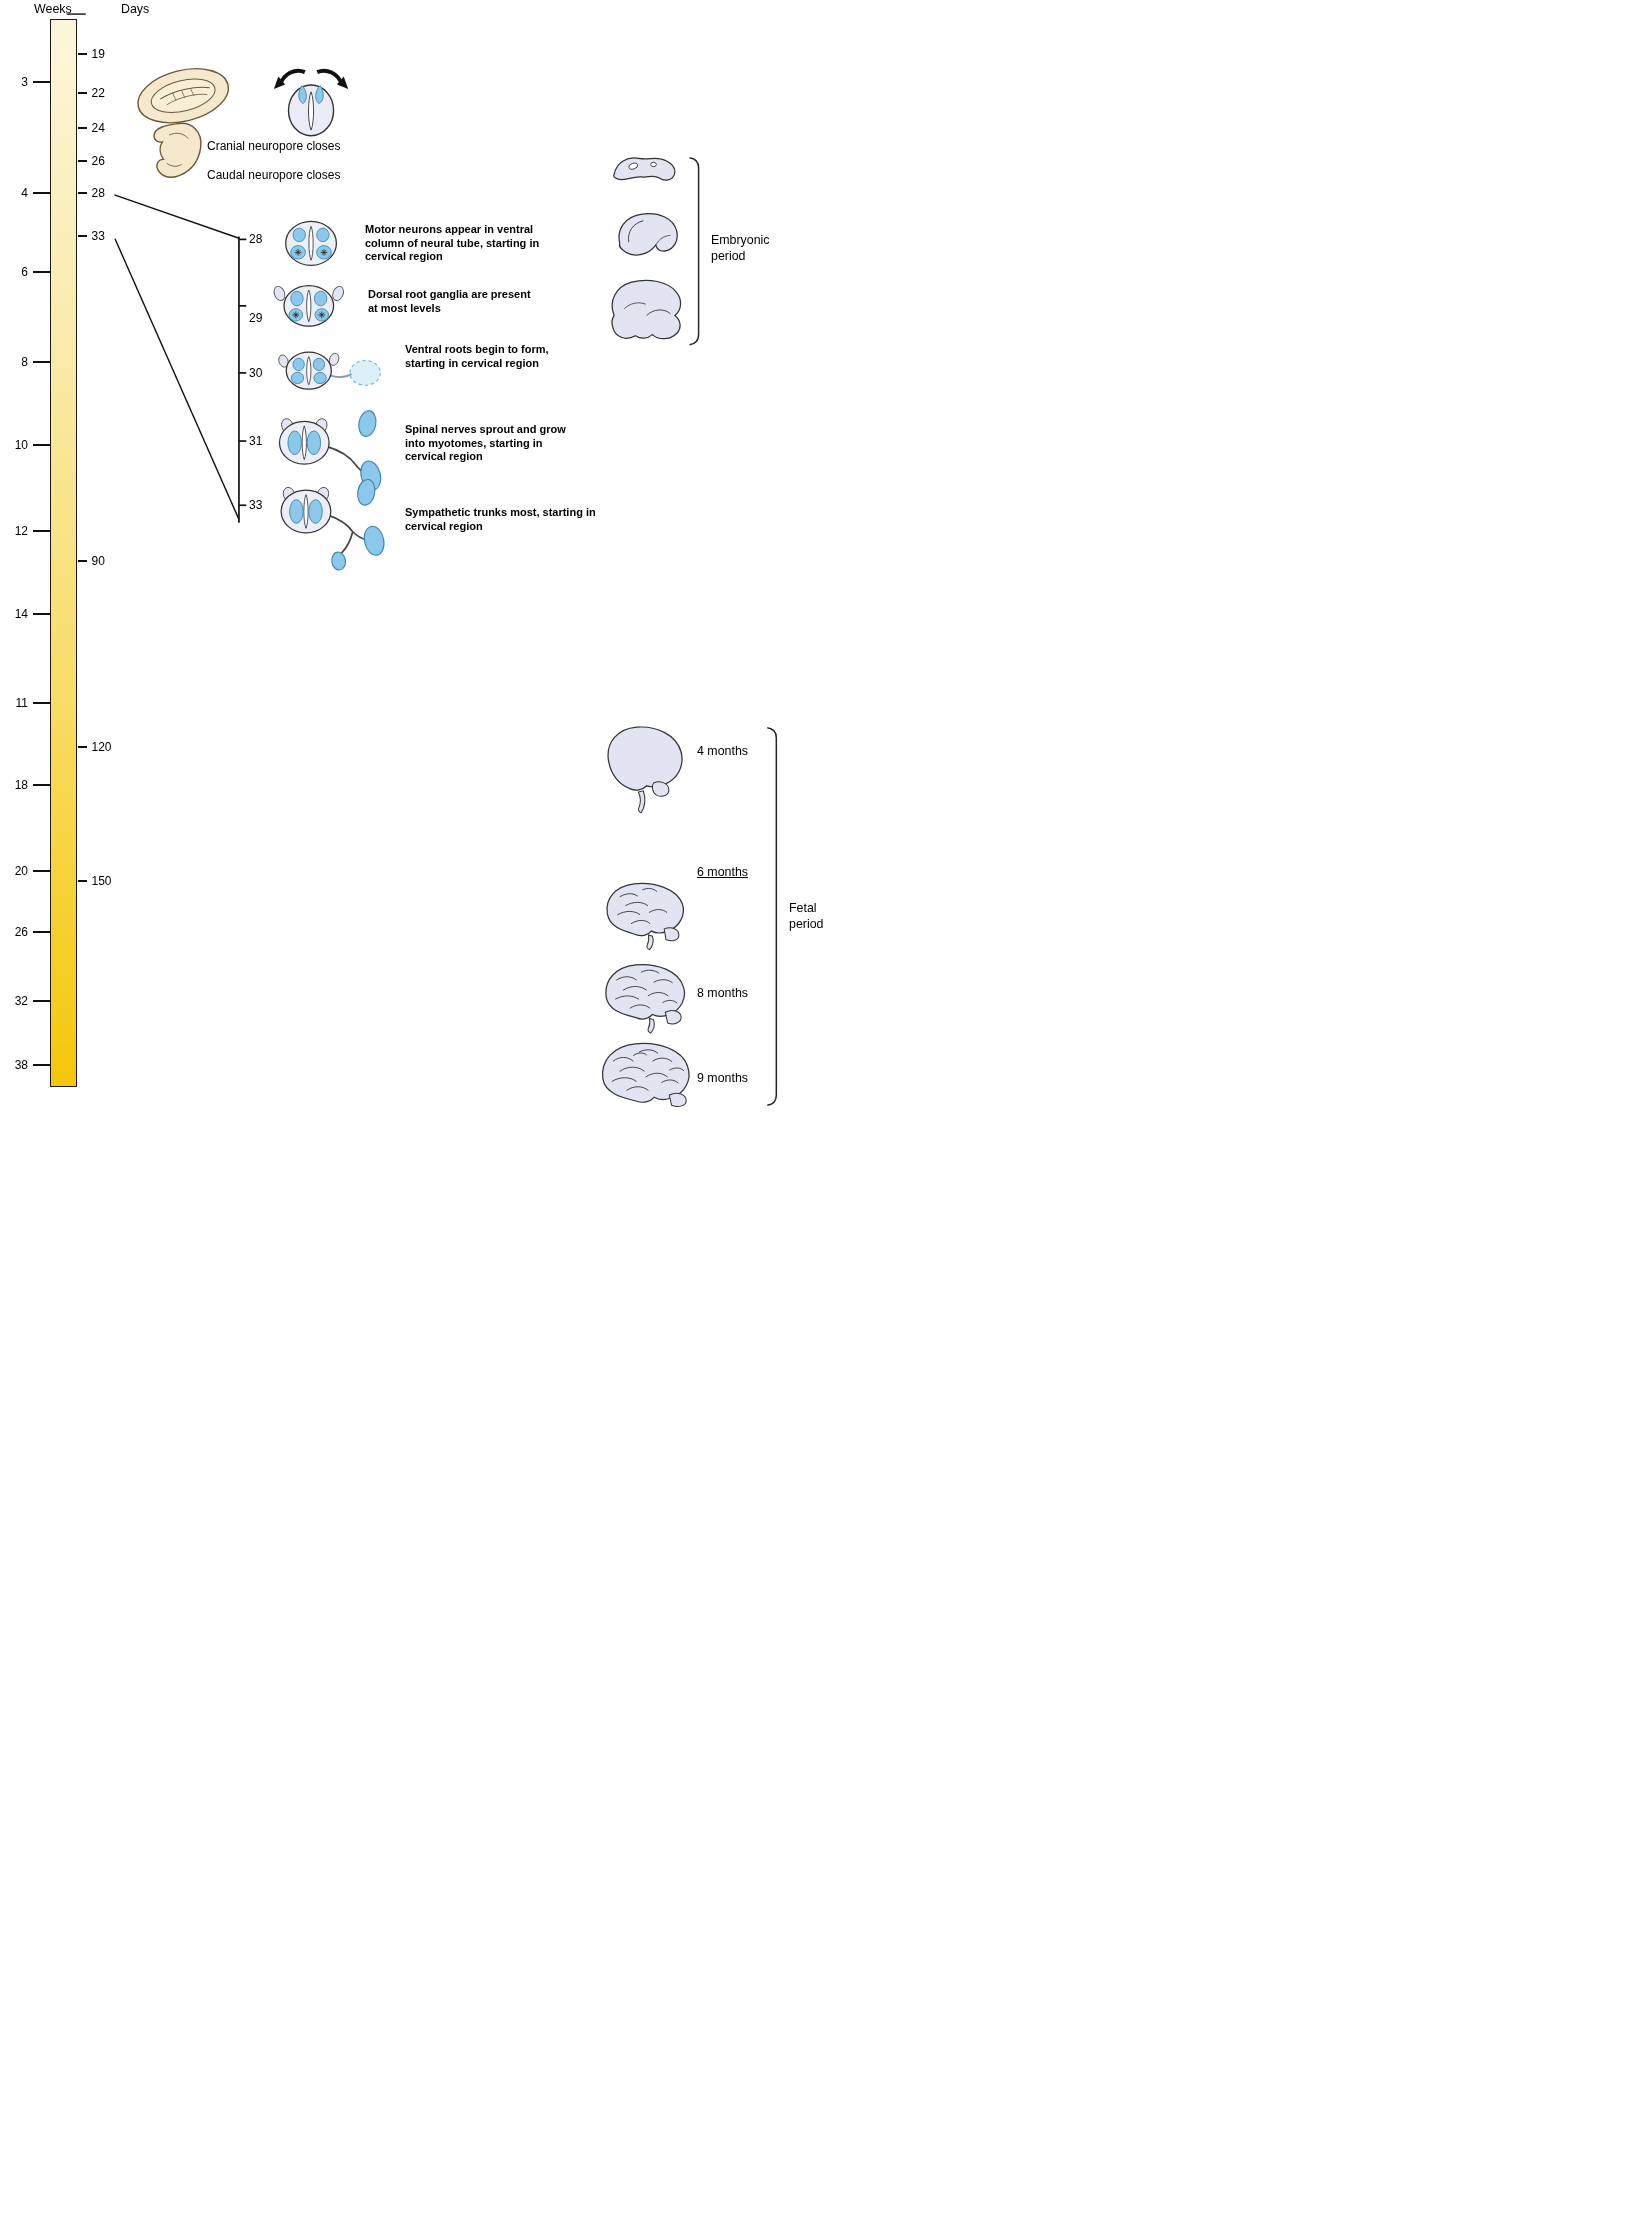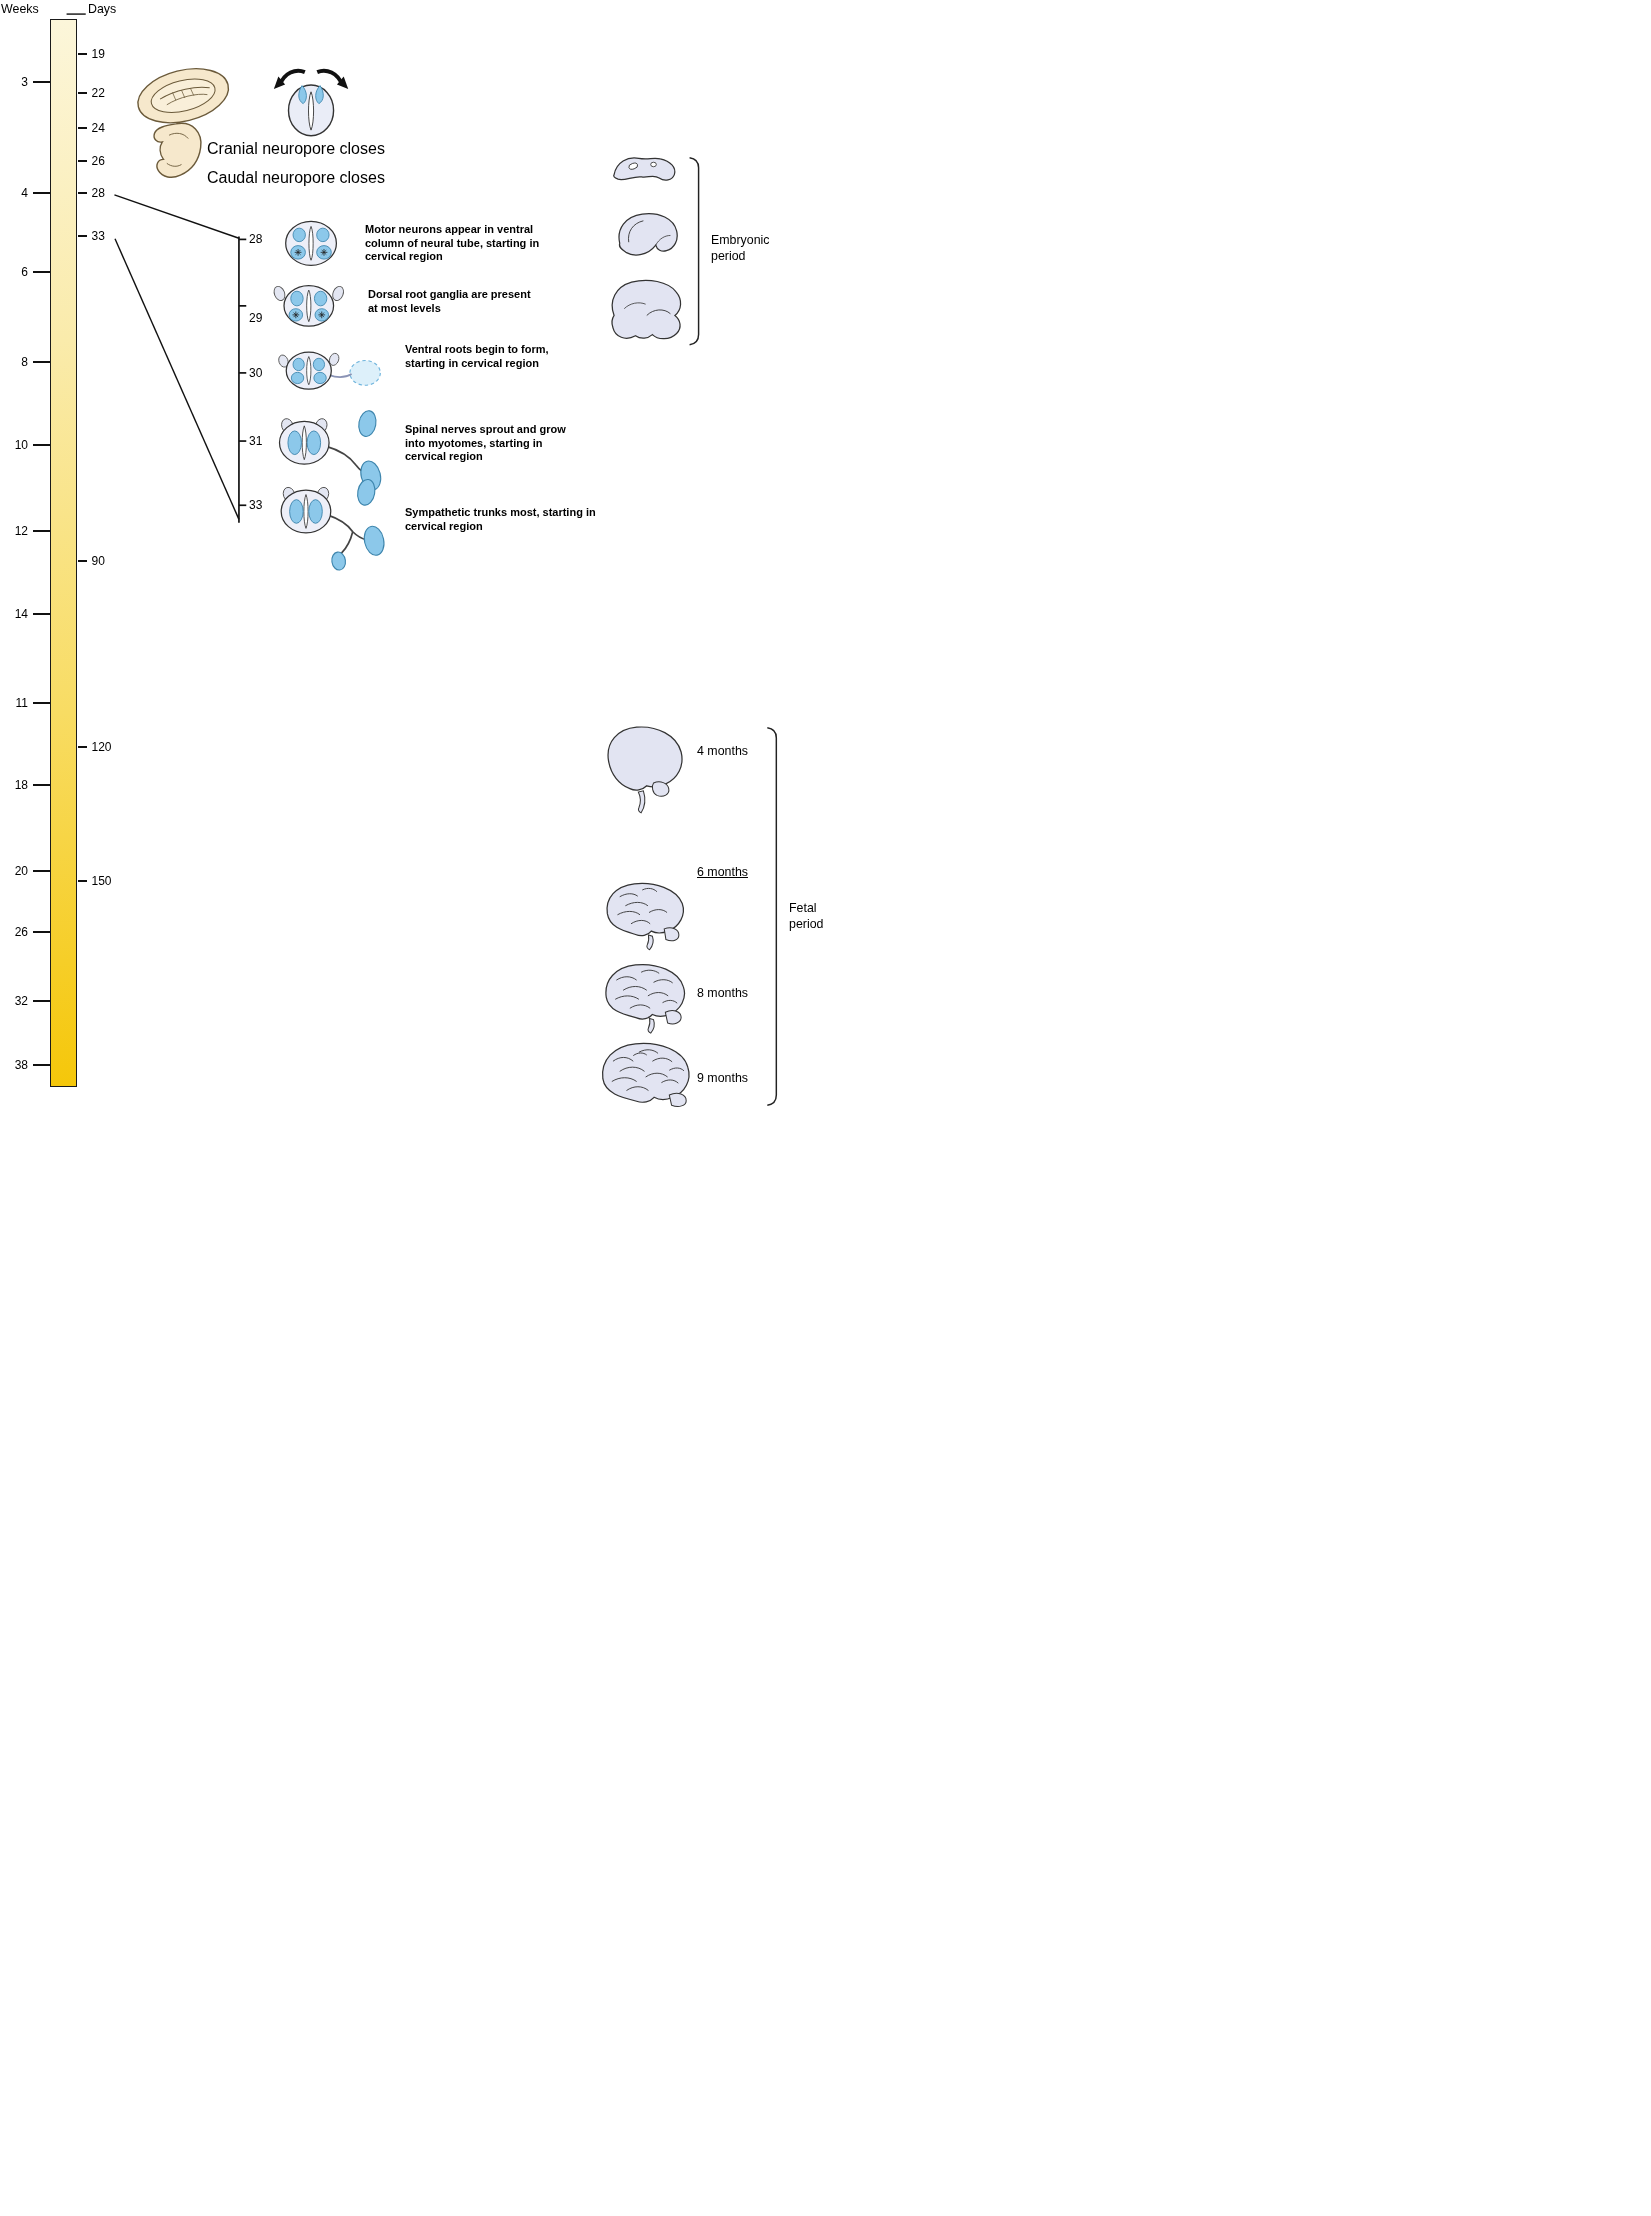--- a/index.html
+++ b/index.html
@@ -5,22 +5,22 @@
   html,body{margin:0;padding:0;background:#ffffff;}
   .page{
     position:relative;
     width:826px;height:1108px;
     background:#ffffff;
     font-family:"Liberation Sans","DejaVu Sans",sans-serif;
     color:#000;
     overflow:hidden;
   }
   .art{position:absolute;left:0;top:0;z-index:1;}
-  .lbl{position:absolute;font-size:16px;line-height:1.22;z-index:2;}
-  .title{font-size:12.4px;}
+  .lbl{position:absolute;font-size:12px;line-height:1.22;z-index:2;}
+  .title{font-size:12.4px;margin-left:33px;}
   .bar{
     position:absolute;left:50px;top:19px;width:27px;height:1068px;
     background:linear-gradient(180deg,#FCF6DA 0%,#FAEBAB 30%,#F8DC63 65%,#F5C70A 100%);
     border:1.1px solid #1a1a1a;box-sizing:border-box;z-index:2;
   }
   .wtick{position:absolute;left:0;width:50px;display:flex;align-items:center;justify-content:flex-end;transform:translateY(-50%);z-index:3;}
   .wtick .tline{width:17px;height:1.7px;background:#111;}
   .wtick .num{font-size:12px;margin-right:5px;}
   .dtick{position:absolute;left:78px;display:flex;align-items:center;transform:translateY(-50%);z-index:3;}
   .dtick .tline{width:9px;height:1.7px;background:#111;}

